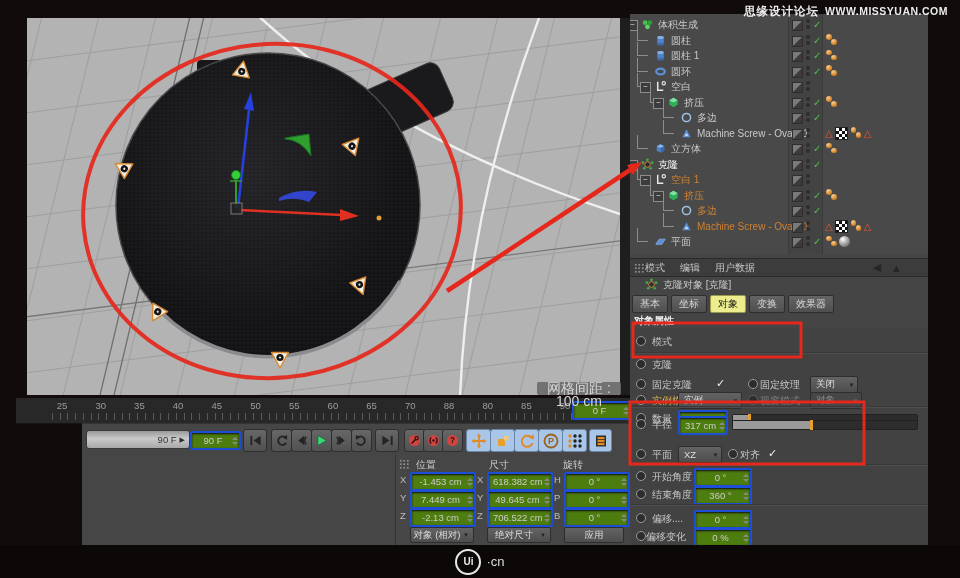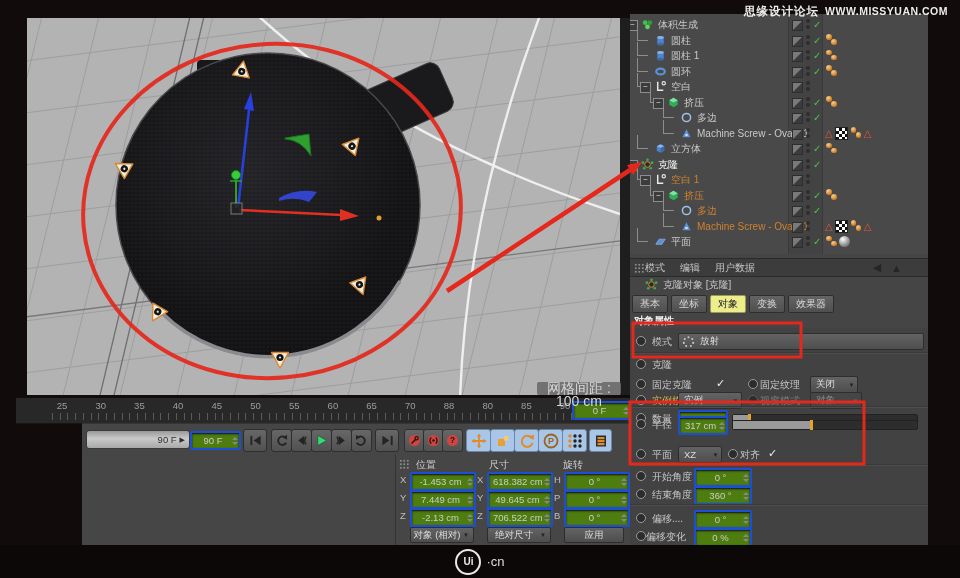--- a/index.html
+++ b/index.html
@@ -858,34 +858,20 @@
         <span class="tab">坐标</span>
         <span class="tab active">对象</span>
         <span class="tab">变换</span>
         <span class="tab">效果器</span>
       </div>
     <div id="am-section">对象属性</div>
     <div id="am-rows">
         <div class="am-row" style="top:5px">
           <span class="radio" style="left:6px"></span>
           <span class="lbl " style="left:22px">模式</span>
-          <span class="ddbar" style="left:48px;width:244px">
-            <span class="ddico"><svg viewBox="0 0 14 14" width="13" height="13">
-                <g fill="#c9c9c9">
-                  <circle cx="7" cy="2.5" r="1.1"></circle>
-                  <circle cx="11" cy="4.2" r="1.1"></circle>
-                  <circle cx="12" cy="8.5" r="1.1"></circle>
-                  <circle cx="9.5" cy="11.8" r="1.1"></circle>
-                  <circle cx="4.5" cy="11.8" r="1.1"></circle>
-                  <circle cx="2" cy="8.5" r="1.1"></circle>
-                  <circle cx="3" cy="4.2" r="1.1"></circle>
-                </g>
-              </svg></span>
-            <span class="dv">放射</span>
-          </span>
         </div>
         <div class="sep" style="top:24px"></div>
         <div class="am-row" style="top:28px">
           <span class="radio" style="left:6px"></span>
           <span class="lbl " style="left:22px">克隆</span>
         </div>
         <div class="am-row" style="top:48px">
           <span class="radio" style="left:6px"></span>
           <span class="lbl " style="left:22px">固定克隆</span>
           <span class="vchk" style="left:86px">✓</span>

